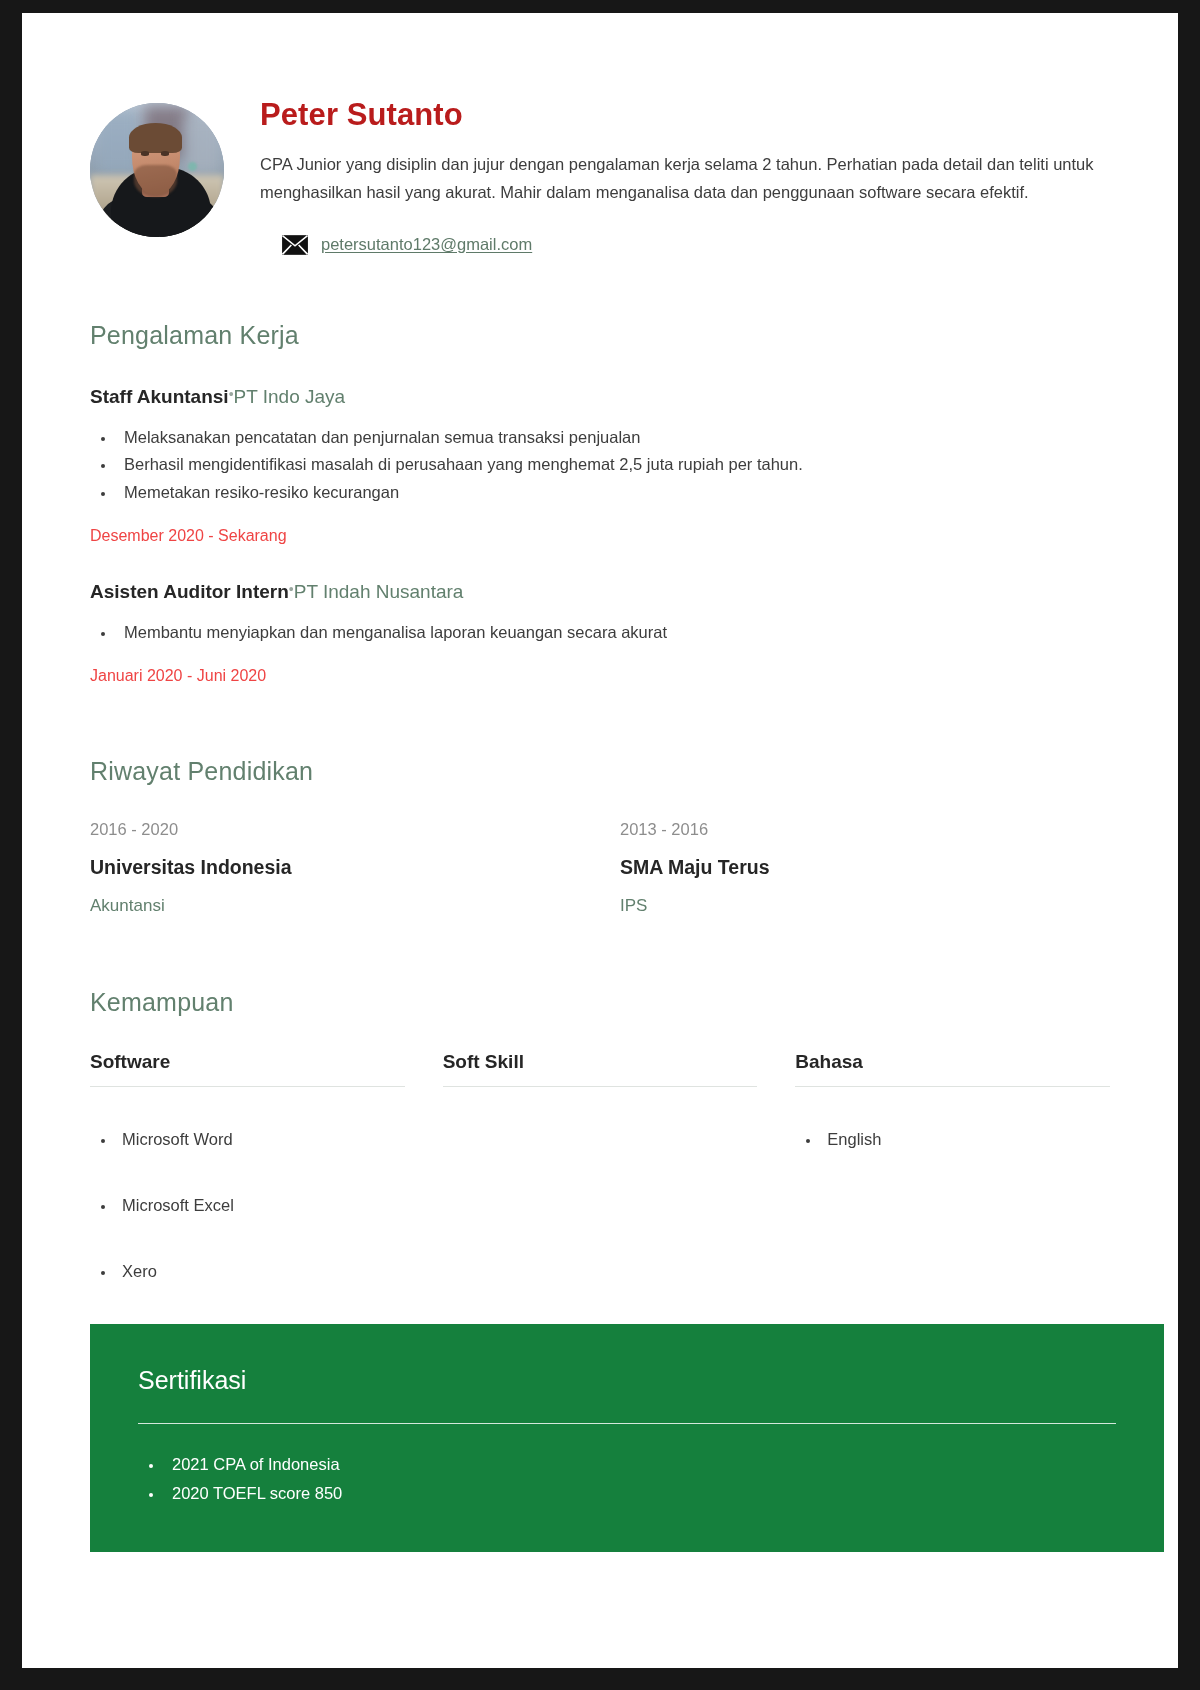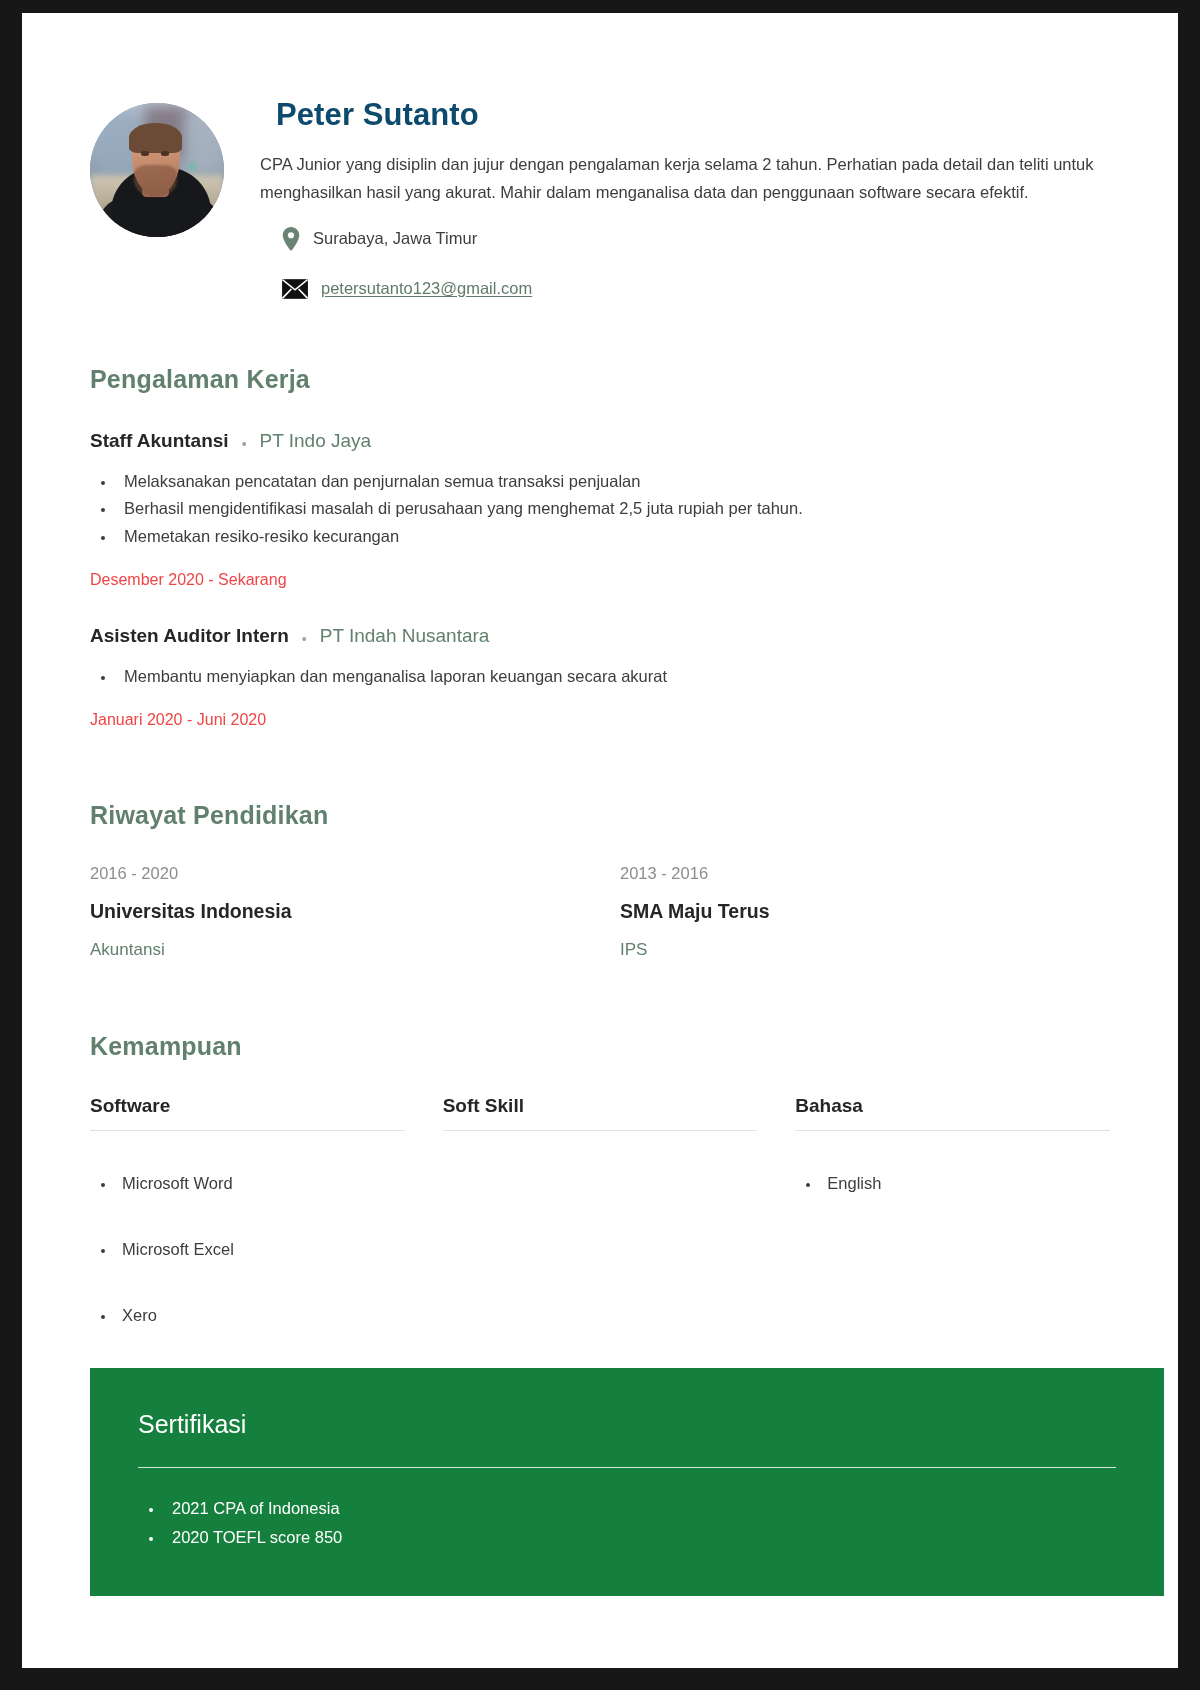--- a/index.html
+++ b/index.html
@@ -112,24 +112,23 @@
   .avatar .dot-teal {
     position: absolute; right: 20%; top: 44%; width: 7%; height: 7%;
     background: #7fb6ae; border-radius: 50%; filter: blur(1px);
   }
 
   .header-text { flex: 1; padding-top: 6px; }
 
   .name {
     font-size: 31px;
     font-weight: bold;
-    color: #0c4a6e;
+    color: #b91c1c;
     letter-spacing: .1px;
     margin-bottom: 17px;
-    margin-left: 16px;
   }
 
   .summary {
     font-size: 16.5px;
     line-height: 1.72;
     color: #3d3d3d;
     max-width: 835px;
   }
 
   .contact-row {
@@ -152,31 +151,30 @@
     font-size: 16.5px;
     color: #5f7a69;
     text-decoration: underline;
     text-underline-offset: 2px;
   }
 
   
   .section-title {
     font-size: 25px;
     color: #62806e;
-    font-weight: bold;
+    font-weight: normal;
     letter-spacing: .2px;
   }
 
   .sec-experience { margin-top: 66px; }
 
   .job { margin-top: 36px; }
   .job-head {
     display: flex;
-    align-items: flex-end;
-    gap: 13px;
+    align-items: flex-start;
     font-size: 19px;
   }
   .job-title { font-weight: bold; color: #262626; }
   .job-dot { color: #9aa79f; font-size: 14px; }
   .job-company { color: #62806e; }
 
   .job ul {
     margin: 16px 0 0 26px;
   }
   .job ul li {
@@ -293,27 +291,20 @@
           <div class="hair"></div>
           <div class="beard"></div>
           <div class="eye-l"></div>
           <div class="eye-r"></div>
         </div>
 
         <div class="header-text">
           <div class="name">Peter Sutanto</div>
           <div class="summary">CPA Junior yang disiplin dan jujur dengan pengalaman kerja selama 2 tahun. Perhatian pada detail dan teliti untuk menghasilkan hasil yang akurat. Mahir dalam menganalisa data dan penggunaan software secara efektif.</div>
 
-          <div class="contact-row">
-            <svg class="pin-icon" viewBox="0 0 24 32">
-              <path d="M12 0C5.9 0 1 4.9 1 11c0 8.3 11 21 11 21s11-12.7 11-21c0-6.1-4.9-11-11-11z" fill="#6b8375"></path>
-              <circle cx="12" cy="11" r="4.1" fill="#ffffff"></circle>
-            </svg>
-            <span class="contact-text">Surabaya, Jawa Timur</span>
-          </div>
 
           <div class="contact-row email">
             <svg class="mail-icon" viewBox="0 0 32 24">
               <rect x="0.5" y="0.5" width="31" height="23" fill="#111111" stroke="#111111"></rect>
               <path d="M0.5 0.5 L16 13 L31.5 0.5" fill="none" stroke="#ffffff" stroke-width="2"></path>
               <path d="M0.5 23.5 L11.5 12 M31.5 23.5 L20.5 12" fill="none" stroke="#ffffff" stroke-width="2"></path>
             </svg>
             <a href="#" class="contact-link">petersutanto123@gmail.com</a>
           </div>
         </div>

